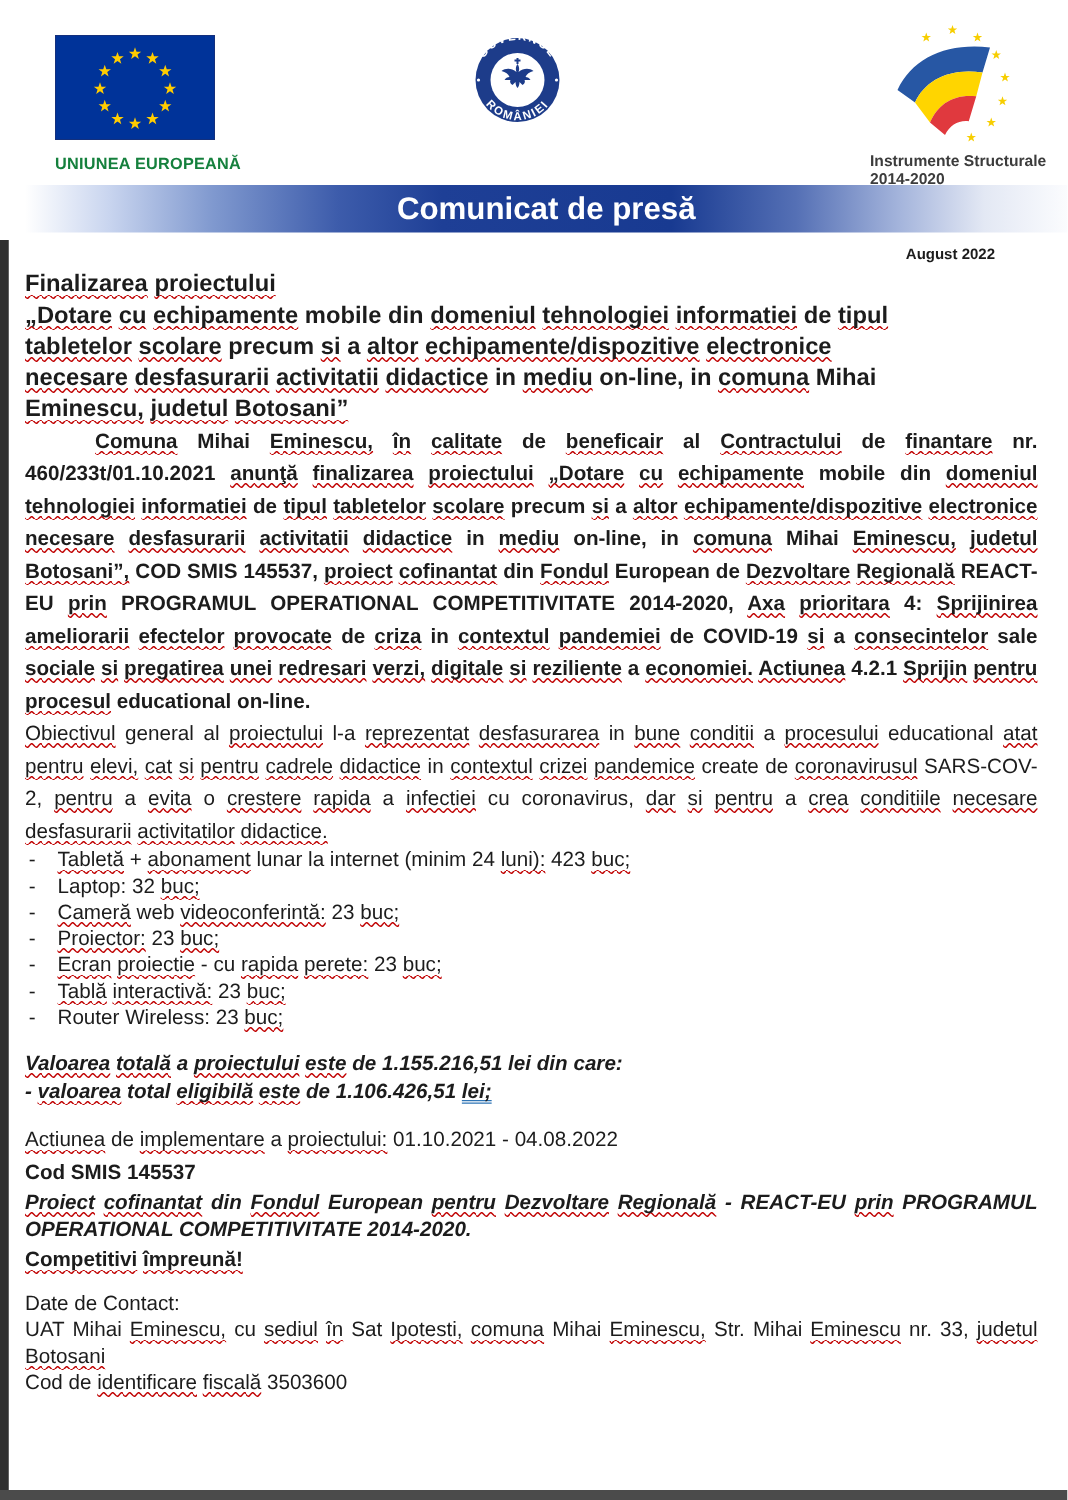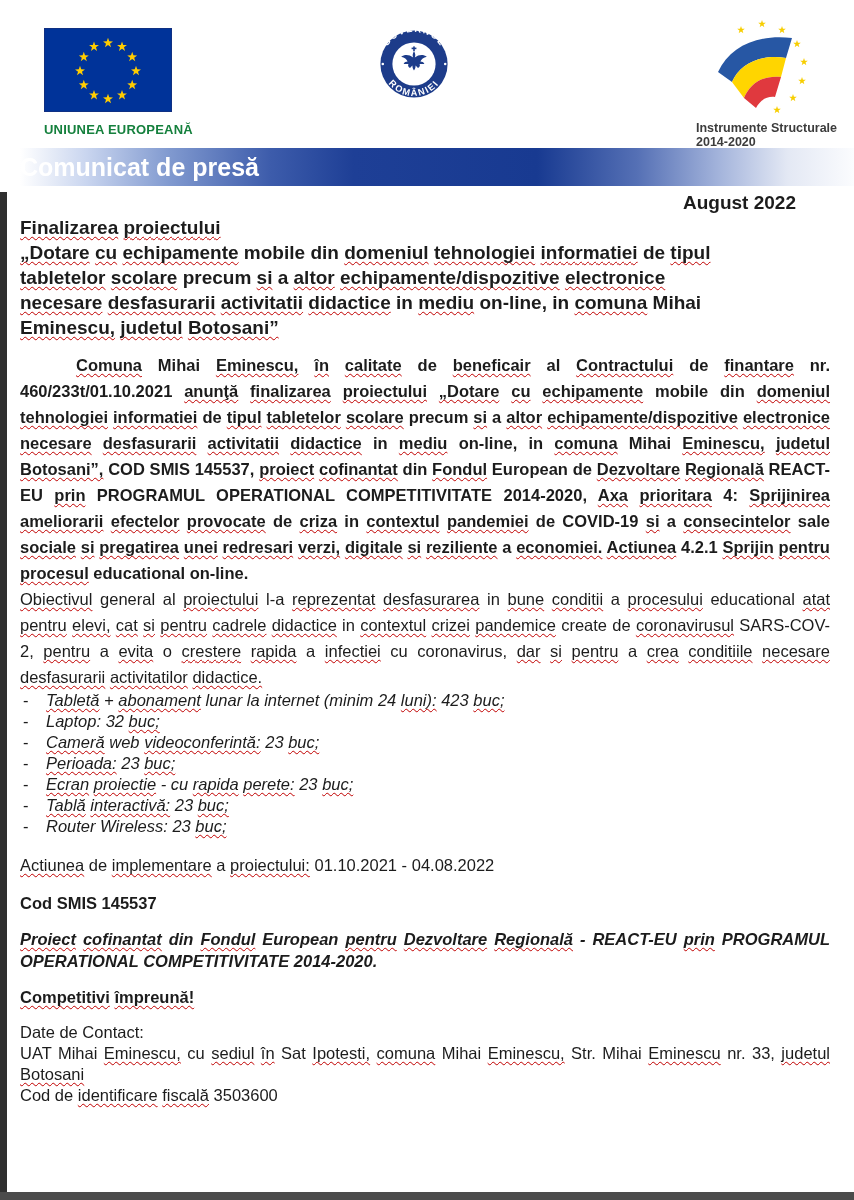--- a/index.html
+++ b/index.html
@@ -21,41 +21,41 @@
   .gov-group{left:374px;top:24px;}
   .is-group{left:696px;top:20px;width:160px;text-align:left;}
   .is-label{font-size:12.5px;line-height:14px;font-weight:bold;color:#3C3C3C;margin-top:2px;}
 
   
   .banner{
     position:relative;margin-left:20px;height:38px;
     background:linear-gradient(90deg,#ffffff 0%,#c9d5ef 8%,#8099cf 18%,#3d5cab 30%,#1e3f96 40%,#183a91 62%,#5570b5 74%,#a5b5dc 84%,#e3e8f4 92%,#fbfcfe 100%);
   }
   .banner-text{
-    width:100%;line-height:38px;color:#ffffff;
+    width:100%;text-align:center;line-height:38px;color:#ffffff;
     font-size:25px;font-weight:bold;
   }
 
   
   .doc{padding:0 24px 0 20px;}
   .blk{font-size:16.5px;line-height:26px;margin:0;}
   .just{text-align:justify;}
   .center{text-align:left;}
   .right{text-align:right;padding-right:34px;}
   .bold{font-weight:bold;}
   .bi{font-weight:bold;font-style:italic;line-height:22px;}
   .title{font-size:19px;line-height:25px;font-weight:bold;}
-  .datefs{font-size:19px;line-height:24px;}
+  .datefs{font-size:12px;line-height:24px;}
   .indent{text-indent:56px;}
   .li{display:flex;line-height:21px;}
   .li .marker{flex:0 0 26px;padding-left:3px;box-sizing:border-box;}
-  .li .li-text{flex:1;font-style:italic;}
+  .li .li-text{flex:1;}
   .contact{line-height:21px;}
   .mt5{margin-top:5px;}
-  .mt9{margin-top:12px;}
+  .mt9{margin-top:0;}
   .mt12{margin-top:12px;}
   .mt15{margin-top:15px;}
 
   
   .sp-red{
     text-decoration-line:underline;text-decoration-style:wavy;
     text-decoration-color:#C00000;text-decoration-thickness:1px;
     text-underline-offset:2px;text-decoration-skip-ink:none;
   }
   .sp-blue{
@@ -160,34 +160,36 @@
     <div class="blk li">
       <span class="marker">-</span>
       <span class="li-text"><span>Laptop: 32 </span><span class="sp-red">buc;</span></span>
     </div>
     <div class="blk li">
       <span class="marker">-</span>
       <span class="li-text"><span class="sp-red">Cameră</span><span> web </span><span class="sp-red">videoconferintă:</span><span> 23 </span><span class="sp-red">buc;</span></span>
     </div>
     <div class="blk li">
       <span class="marker">-</span>
-      <span class="li-text"><span class="sp-red">Perioada:</span><span> 23 </span><span class="sp-red">buc;</span></span>
+      <span class="li-text"><span class="sp-red">Proiector:</span><span> 23 </span><span class="sp-red">buc;</span></span>
     </div>
     <div class="blk li">
       <span class="marker">-</span>
       <span class="li-text"><span class="sp-red">Ecran</span><span> </span><span class="sp-red">proiectie</span><span> - cu </span><span class="sp-red">rapida</span><span> </span><span class="sp-red">perete:</span><span> 23 </span><span class="sp-red">buc;</span></span>
     </div>
     <div class="blk li">
       <span class="marker">-</span>
       <span class="li-text"><span class="sp-red">Tablă</span><span> </span><span class="sp-red">interactivă:</span><span> 23 </span><span class="sp-red">buc;</span></span>
     </div>
     <div class="blk li">
       <span class="marker">-</span>
       <span class="li-text"><span>Router Wireless: 23 </span><span class="sp-red">buc;</span></span>
     </div>
+    <div class="blk bi mt15"><span class="sp-red">Valoarea</span><span> </span><span class="sp-red">totală</span><span> a </span><span class="sp-red">proiectului</span><span> </span><span class="sp-red">este</span><span> de 1.155.216,51 lei din care:</span></div>
+    <div class="blk bi"><span>- </span><span class="sp-red">valoarea</span><span> total </span><span class="sp-red">eligibilă</span><span> </span><span class="sp-red">este</span><span> de 1.106.426,51 </span><span class="sp-blue">lei;</span></div>
     <div class="blk mt15"><span class="sp-red">Actiunea</span><span> de </span><span class="sp-red">implementare</span><span> a </span><span class="sp-red">proiectului:</span><span> 01.10.2021 - 04.08.2022</span></div>
     <div class="blk bold mt9"><span>Cod SMIS 145537</span></div>
     <div class="blk bi just mt9"><span class="sp-red">Proiect</span><span> </span><span class="sp-red">cofinantat</span><span> din </span><span class="sp-red">Fondul</span><span> European </span><span class="sp-red">pentru</span><span> </span><span class="sp-red">Dezvoltare</span><span> </span><span class="sp-red">Regională</span><span> - REACT-EU </span><span class="sp-red">prin</span><span> PROGRAMUL OPERATIONAL COMPETITIVITATE 2014-2020.</span></div>
     <div class="blk center bold mt9"><span class="sp-red">Competitivi</span><span> </span><span class="sp-red">împreună!</span></div>
     <div class="blk contact mt12"><span>Date de Contact:</span></div>
     <div class="blk contact just"><span>UAT Mihai </span><span class="sp-red">Eminescu,</span><span> cu </span><span class="sp-red">sediul</span><span> </span><span class="sp-red">în</span><span> Sat </span><span class="sp-red">Ipotesti,</span><span> </span><span class="sp-red">comuna</span><span> Mihai </span><span class="sp-red">Eminescu,</span><span> Str. Mihai </span><span class="sp-red">Eminescu</span><span> nr. 33, </span><span class="sp-red">judetul</span><span> </span><span class="sp-red">Botosani</span></div>
     <div class="blk contact"><span>Cod de </span><span class="sp-red">identificare</span><span> </span><span class="sp-red">fiscală</span><span> 3503600</span></div>
   </div>
 
 <div class="edge-left"></div>

